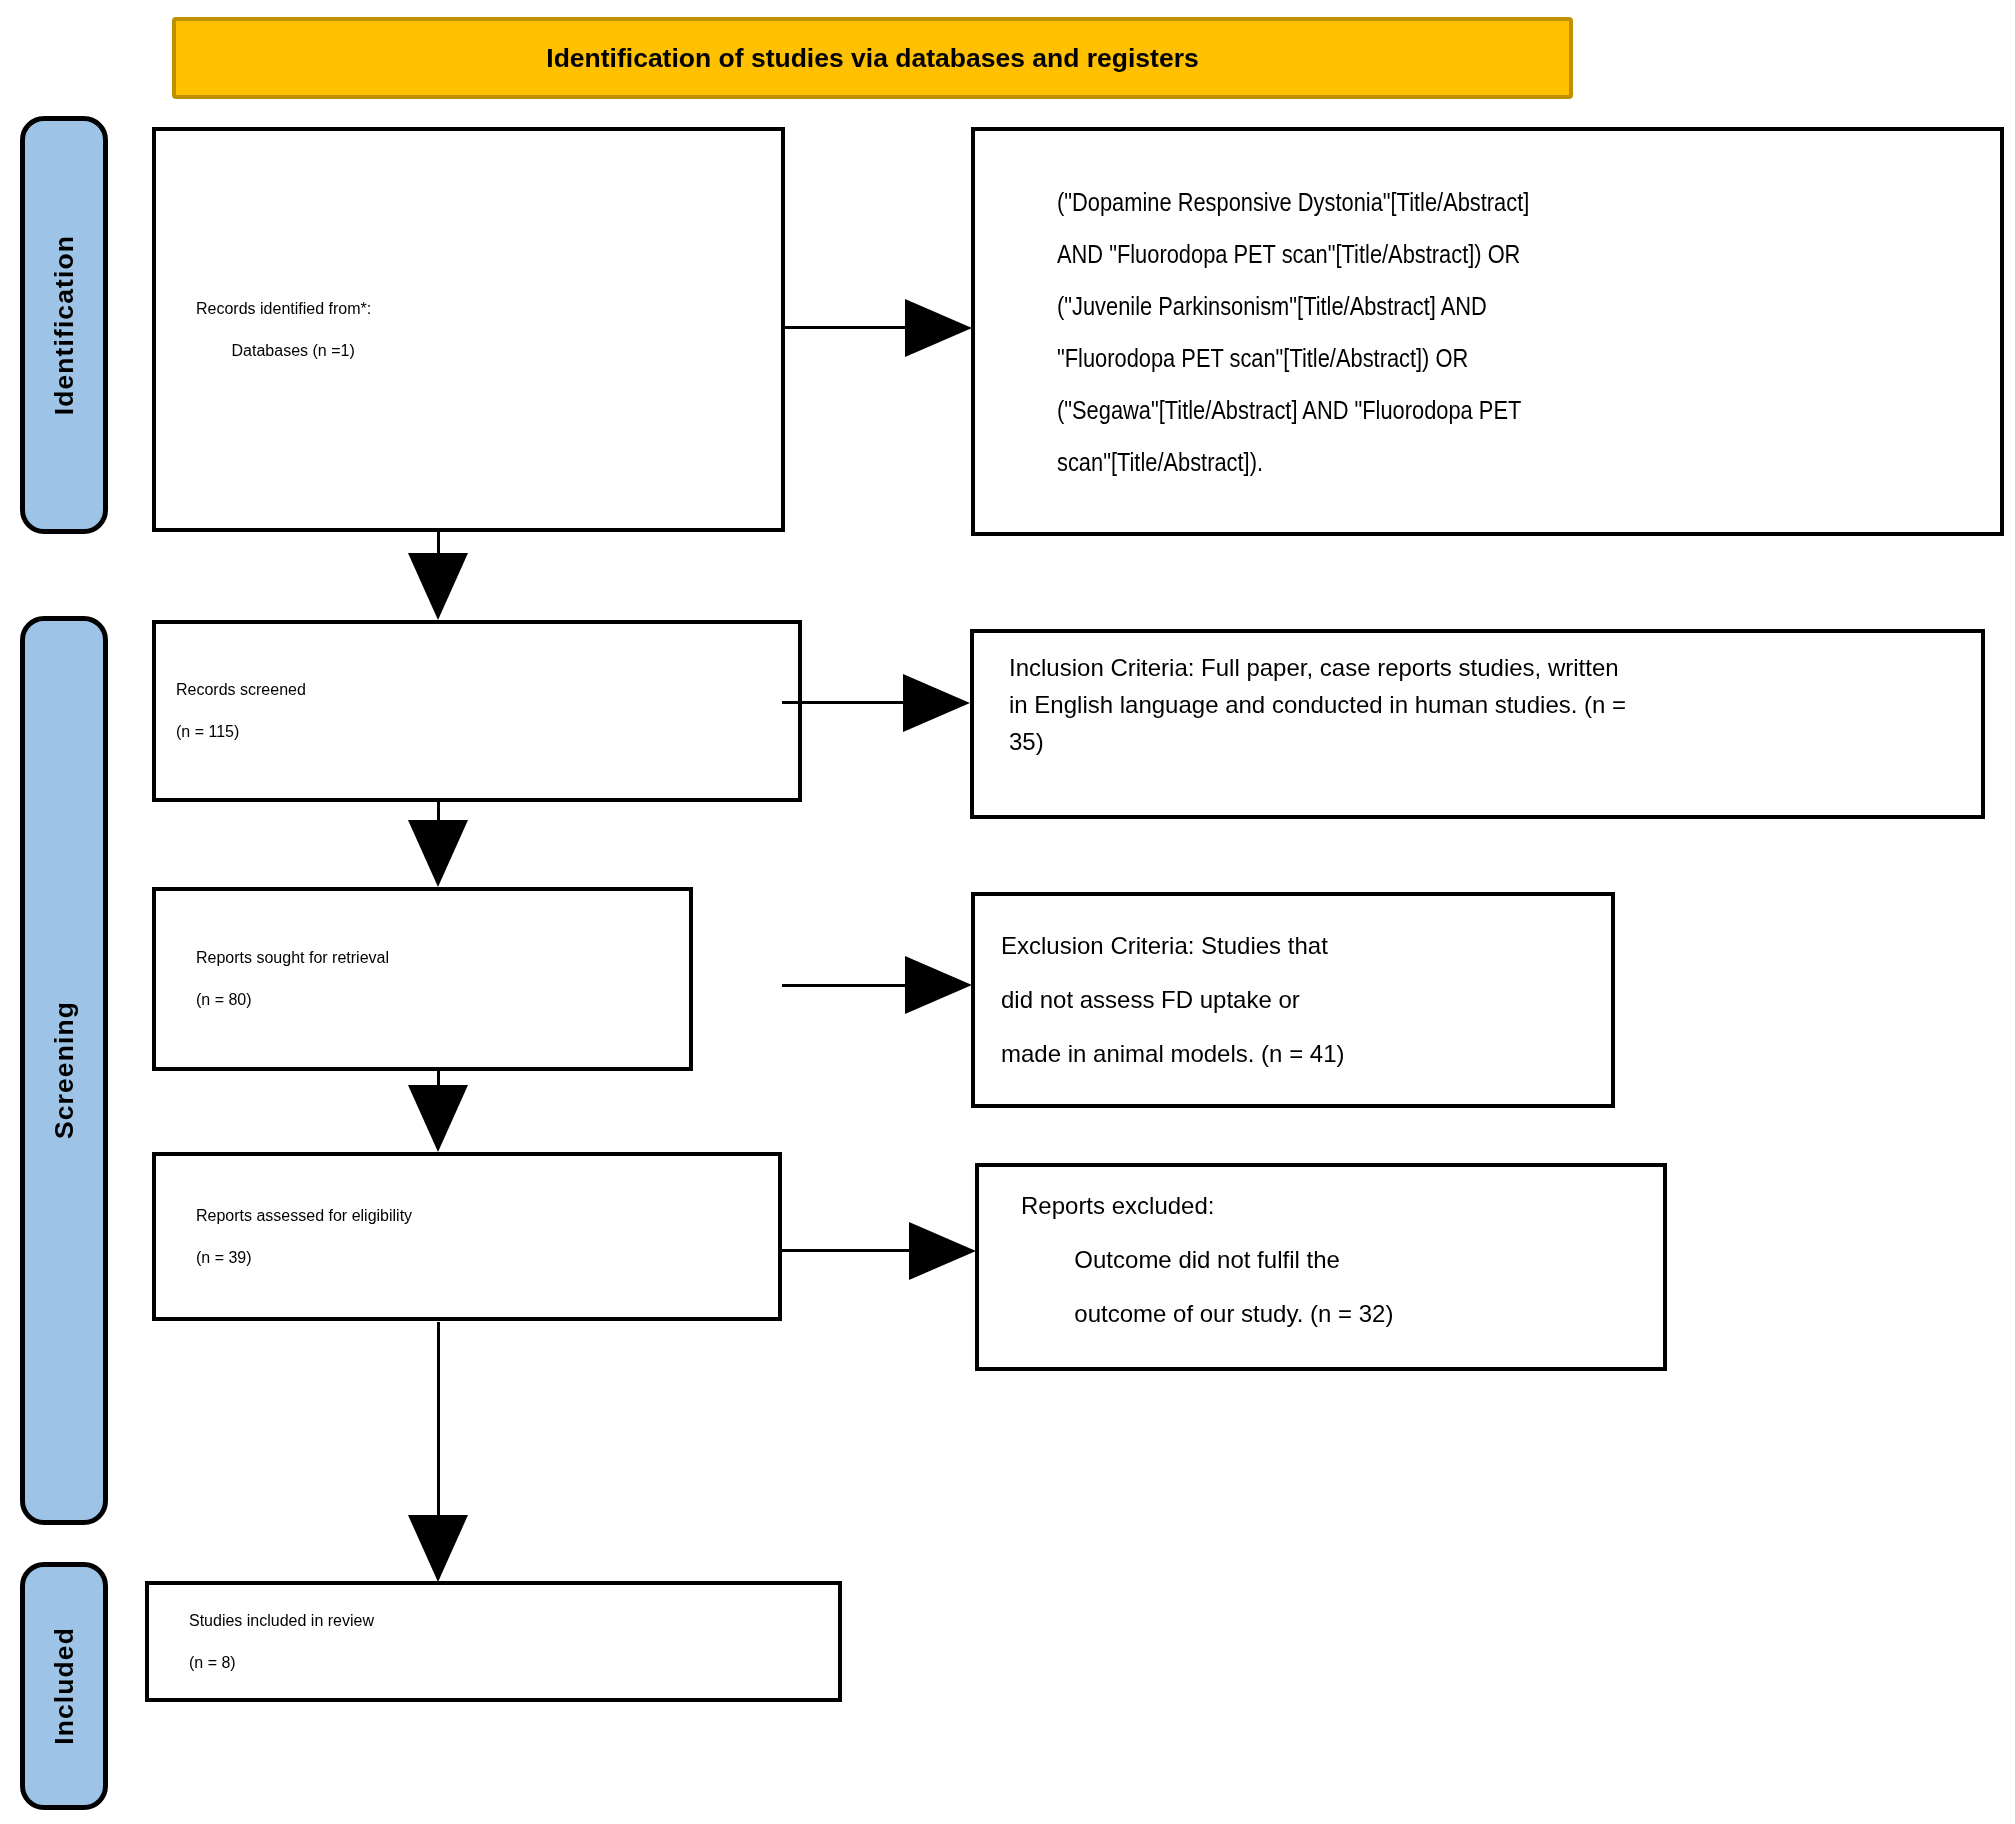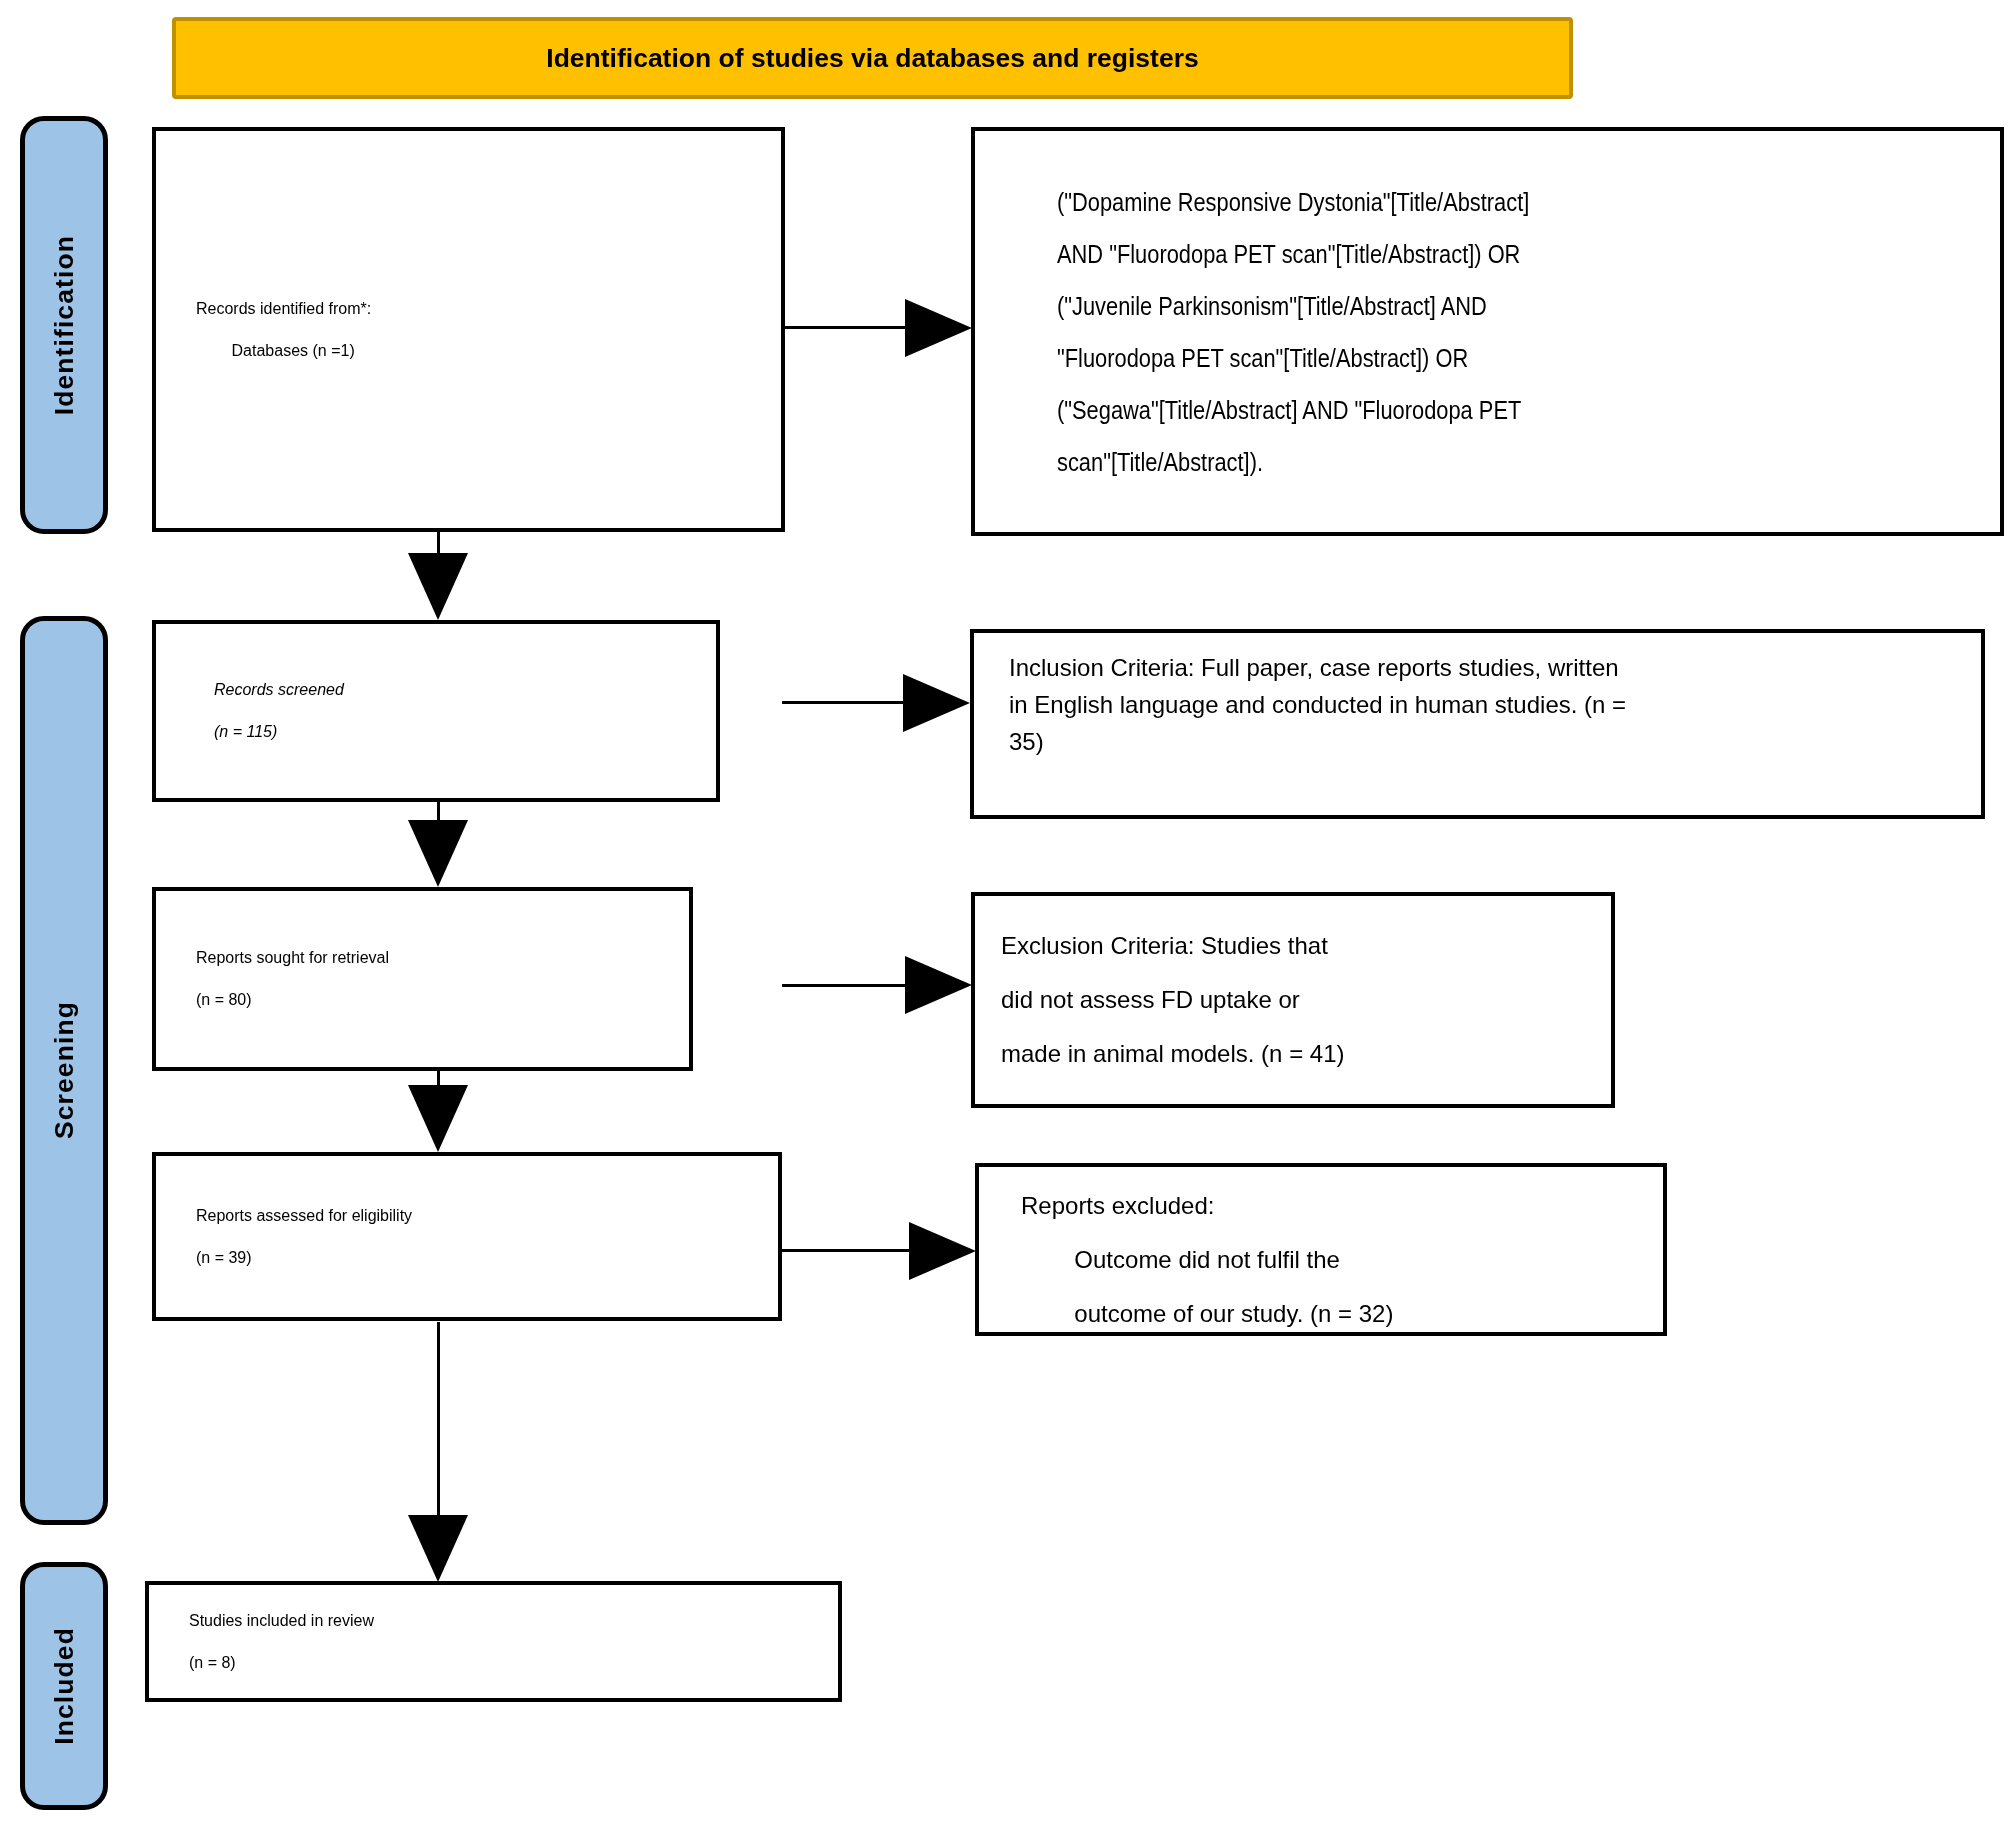--- a/index.html
+++ b/index.html
@@ -83,21 +83,21 @@
   </div>
   <div class="sidebar" style="top:1562px;height:248px;">
     <span class="v-label">Included</span>
   </div>
 
   <div class="box" style="left:152px;top:127px;width:633px;height:405px;padding-left:40px;">
     <div class="box-text">Records identified from*:
         Databases (n =1)</div>
   </div>
 
-  <div class="box" style="left:152px;top:620px;width:568px;height:182px;padding-left:58px;font-style:italic;">
+  <div class="box" style="left:152px;top:620px;width:650px;height:182px;padding-left:20px;">
     <div class="box-text">Records screened
 (n = 115)</div>
   </div>
 
   <div class="box" style="left:152px;top:887px;width:541px;height:184px;padding-left:40px;">
     <div class="box-text">Reports sought for retrieval
 (n = 80)</div>
   </div>
 
   <div class="box" style="left:152px;top:1152px;width:630px;height:169px;padding-left:40px;">
@@ -124,21 +124,21 @@
 in English language and conducted in human studies. (n =
 35)</div>
   </div>
 
   <div class="box" style="left:971px;top:892px;width:644px;height:216px;padding-left:26px;">
     <div class="crit-text">Exclusion Criteria: Studies that
 did not assess FD uptake or
 made in animal models. (n = 41)</div>
   </div>
 
-  <div class="box" style="left:975px;top:1163px;width:692px;height:173px;padding-left:42px;padding-top:12.4px;align-items:flex-start;">
+  <div class="box" style="left:975px;top:1163px;width:692px;height:208px;padding-left:42px;padding-top:12.4px;align-items:flex-start;">
     <div class="crit-text">Reports excluded:
         Outcome did not fulfil the
         outcome of our study. (n = 32)</div>
   </div>
 
   <div class="vline" style="left:437px;top:532px;height:25.4px;"></div>
   <div class="head-down" style="left:408px;top:553px;"></div>
 
   <div class="vline" style="left:437px;top:802px;height:21.5px;"></div>
   <div class="head-down" style="left:408px;top:820px;"></div>

